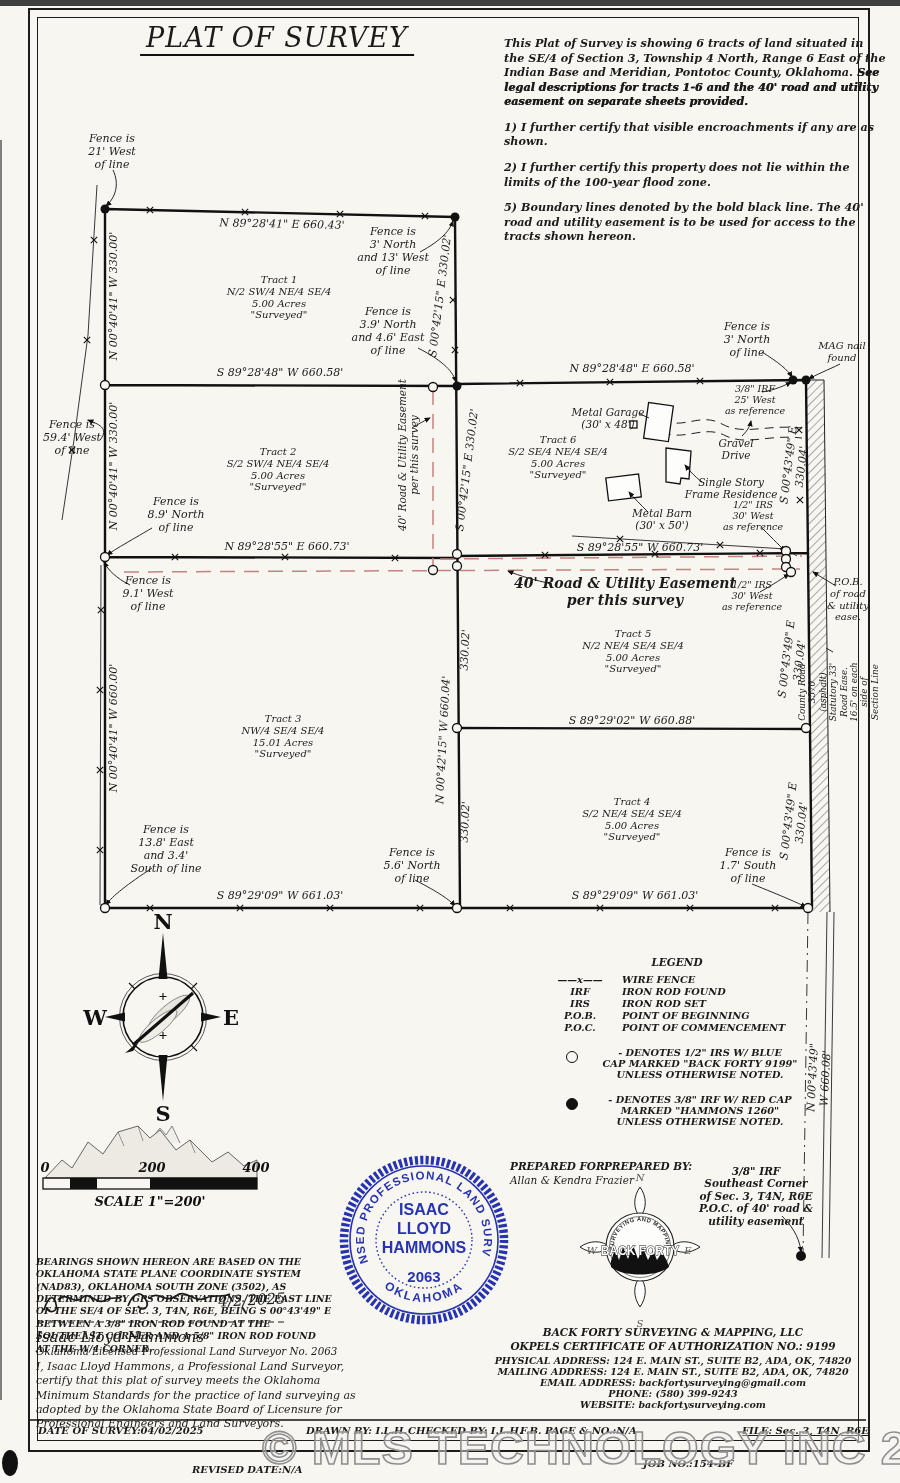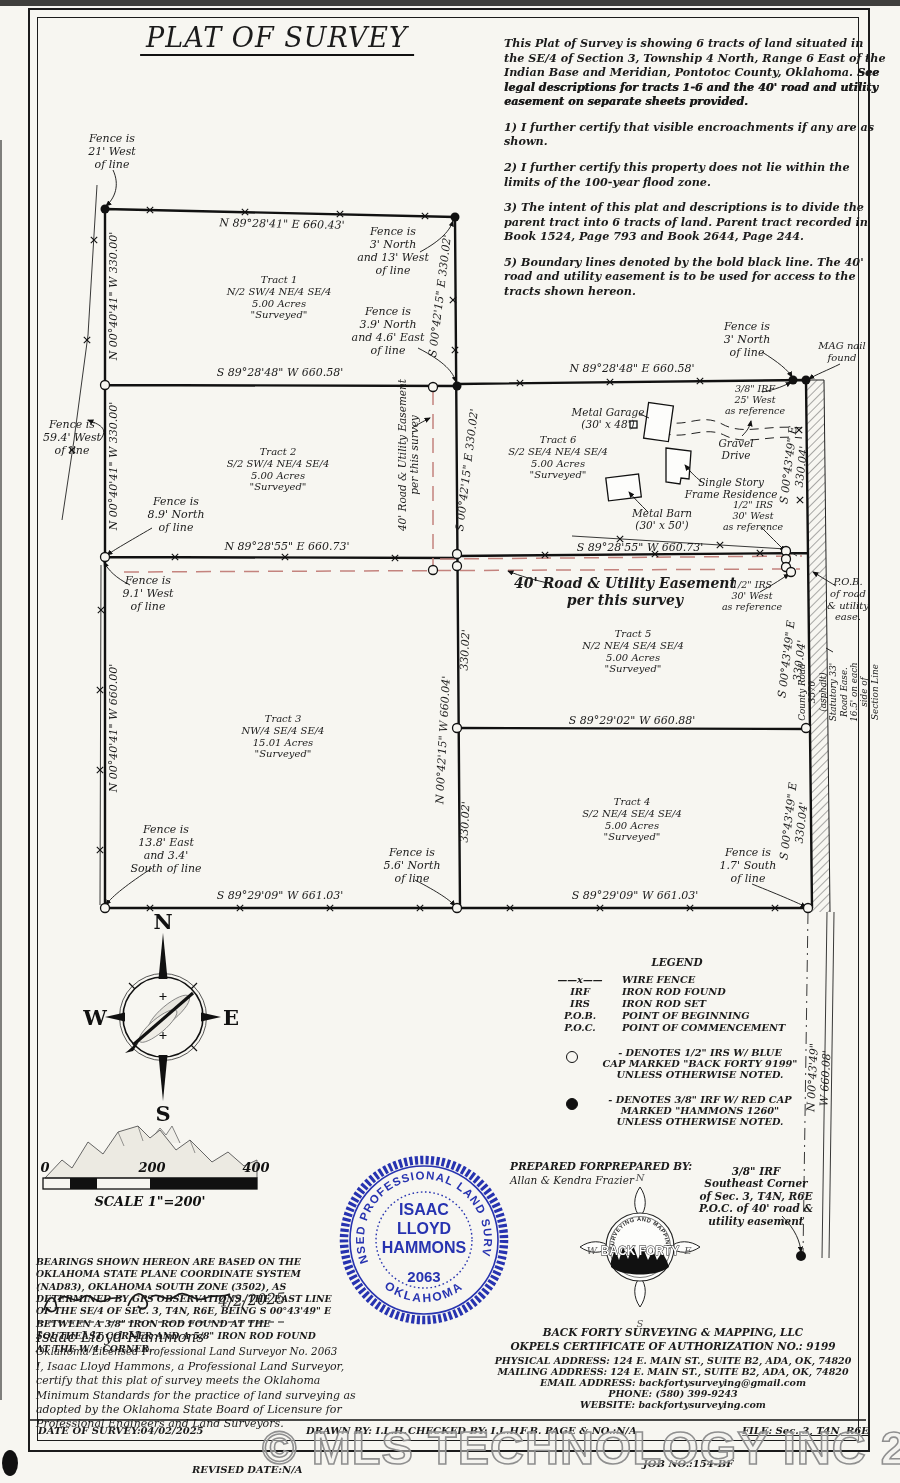--- a/index.html
+++ b/index.html
@@ -43,21 +43,20 @@
 
   <div class="frame" style="left:28px;top:8px;width:838px;height:1440px;"></div>
   <div class="frame2" style="left:37px;top:17px;width:820px;height:1422px;"></div>
 
   <div id="title">PLAT OF SURVEY</div>
 
   <div id="desc">
     <p><span>This Plat of Survey is showing 6 tracts of land situated in the SE/4 of Section 3, Township 4 North, Range 6 East of the Indian Base and Meridian, Pontotoc County, Oklahoma.</span> <span class="heavy">See legal descriptions for tracts 1-6 and the 40' road and utility easement on separate sheets provided.</span></p>
     <p>1) I further certify that visible encroachments if any are as shown.</p>
     <p>2) I further certify this property does not lie within the limits of the 100-year flood zone.</p>
-    <p>3) The intent of this plat and descriptions is to divide the parent tract into 6 tracts of land. Parent tract recorded in Book 1524, Page 793 and Book 2644, Page 244.</p>
     <p>5) Boundary lines denoted by the bold black line. The 40' road and utility easement is to be used for access to the tracts shown hereon.</p>
   </div>
 
   <svg class="overlay" width="900" height="1483" viewBox="0 0 900 1483">
     <defs>
       <marker id="ah" markerWidth="8" markerHeight="6" refX="6" refY="3" orient="auto">
           <path d="M0,0 L7,3 L0,6 Z" fill="#111"></path>
         </marker>
       <path id="xmp" d="M-3.2,-3.2 L3.2,3.2 M-3.2,3.2 L3.2,-3.2" stroke="#111" stroke-width="1.1" fill="none"></path>
       <pattern id="hatch" width="6" height="6" patternUnits="userSpaceOnUse" patternTransform="rotate(45)">

